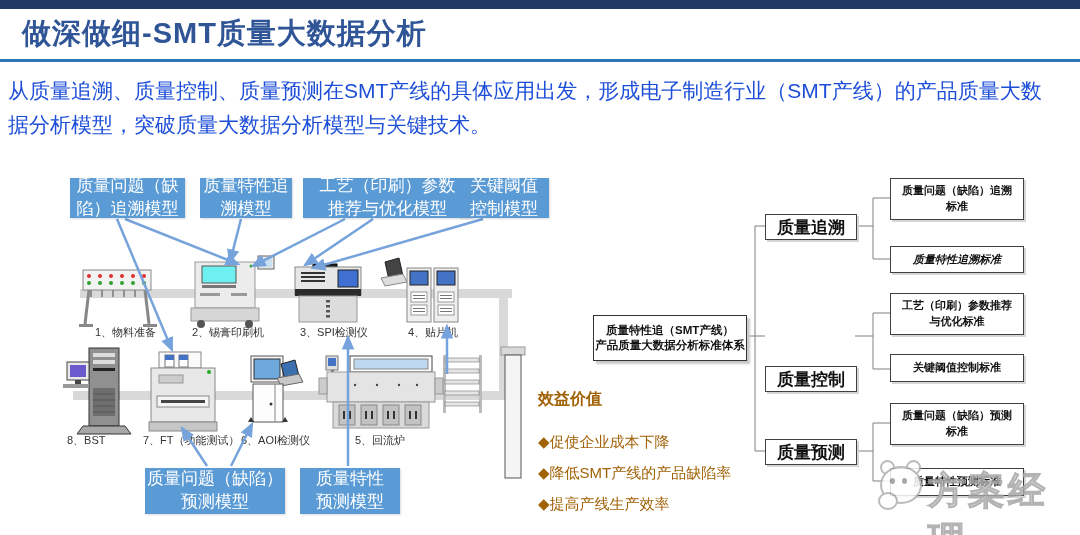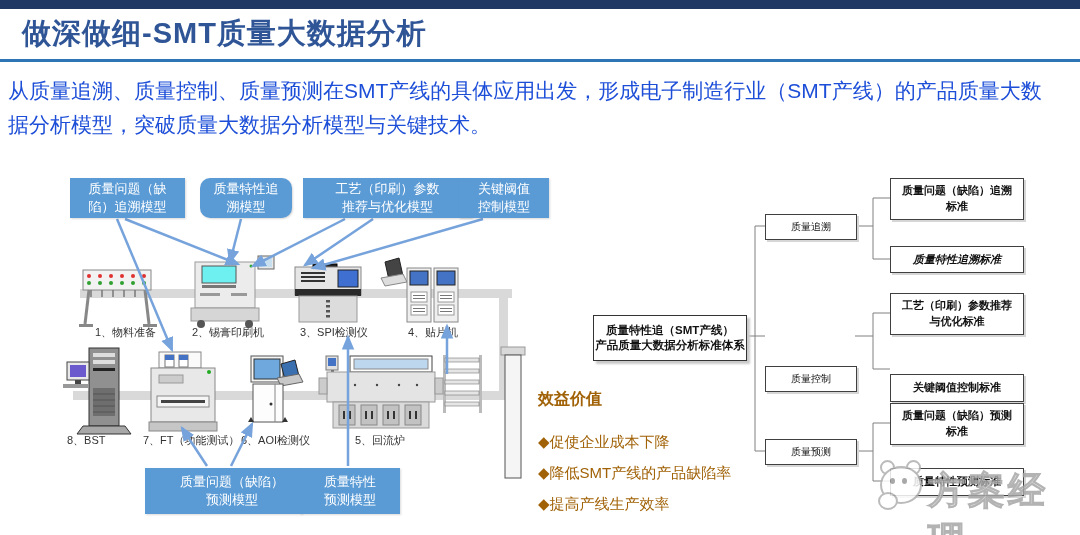--- a/index.html
+++ b/index.html
@@ -5,42 +5,42 @@
   html,body{margin:0;padding:0;background:#fff;}
   .slide{position:relative;width:1080px;height:535px;background:#fff;overflow:hidden;
          font-family:"Liberation Sans","DejaVu Sans",sans-serif;}
   .topbar{position:absolute;left:0;top:0;width:1080px;height:9px;background:#1F3864;}
   .title{position:absolute;left:22px;top:14px;font-size:29px;font-weight:800;color:#2F5597;letter-spacing:1px;}
   .rule{position:absolute;left:0;top:59px;width:1080px;height:3px;background:#2E75B6;}
   .intro{position:absolute;left:8px;top:74px;width:1068px;font-size:21px;color:#1d4ed8;line-height:34px;}
 
   
   .linewrap{position:absolute;left:55px;top:172px;width:515px;height:363px;}
-  .bluebox{position:absolute;background:#5B9BD5;color:#fff;font-size:13px;line-height:1.35;
+  .bluebox{position:absolute;background:#5B9BD5;color:#fff;font-size:17px;line-height:1.35;
            display:flex;align-items:center;justify-content:center;text-align:center;
            white-space:pre-line;box-shadow:1px 1px 2px rgba(0,0,0,.15);}
   .m1{left:15px;top:6px;width:115px;height:40px;}
-  .m2{left:145px;top:6px;width:92px;height:40px;border-radius:10px;}
+  .m2{left:145px;top:6px;width:92px;height:40px;}
   .m3{left:248px;top:6px;width:169px;height:40px;}
   .m4{left:404px;top:6px;width:90px;height:40px;}
-  .b1{left:90px;top:296px;width:140px;height:46px;padding-left:17px;}
+  .b1{left:90px;top:296px;width:140px;height:46px;}
   .b2{left:245px;top:296px;width:100px;height:46px;}
   .linesvg{position:absolute;left:0;top:0;}
 
   
   .treewrap{position:absolute;left:585px;top:170px;width:495px;height:348px;}
   .tbox{position:absolute;background:#fff;border:1px solid #404040;display:flex;align-items:center;
         justify-content:center;text-align:center;white-space:pre-line;color:#111;
         box-shadow:2px 2px 0 #d6d6d6;}
   .root{left:8px;top:145px;width:152px;height:44px;font-size:11.5px;font-weight:bold;border:1.5px solid #333;box-shadow:3px 3px 2px #c9c9c9;}
-  .branch{width:90px;height:24px;left:180px;font-size:10px;font-weight:normal;}
+  .branch{width:90px;height:24px;left:180px;font-size:17px;font-weight:bold;}
   .br1{top:44px;} .br2{top:154px;margin-top:42px;} .br3{top:269px;}
   .leaf{left:305px;width:132px;font-size:11px;font-weight:600;line-height:1.45;}
   .lf1{top:8px;height:40px;} .lf2{top:76px;height:25px;font-style:italic;} .lf3{top:123px;height:40px;}
-  .lf4{top:204px;height:26px;text-align:right;} .lf5{top:233px;height:40px;} .lf6{top:298px;height:26px;}
+  .lf4{top:184px;height:26px;text-align:right;} .lf5{top:233px;height:40px;} .lf6{top:298px;height:26px;}
 
   
   .benefits{position:absolute;left:538px;top:389px;width:300px;color:#a16207;}
   .benefits h3{margin:0 0 16px 0;font-size:16px;font-weight:bold;}
   .benefit-item{font-size:15px;line-height:31px;}
 
   
   .watermark{position:absolute;left:872px;top:448px;width:208px;height:84px;opacity:.85;z-index:5;}
   .wm-text{position:absolute;left:56px;top:18px;font-size:37px;font-weight:bold;letter-spacing:3px;
            color:#e3e3e3;-webkit-text-stroke:1px #a6a6a6;}

